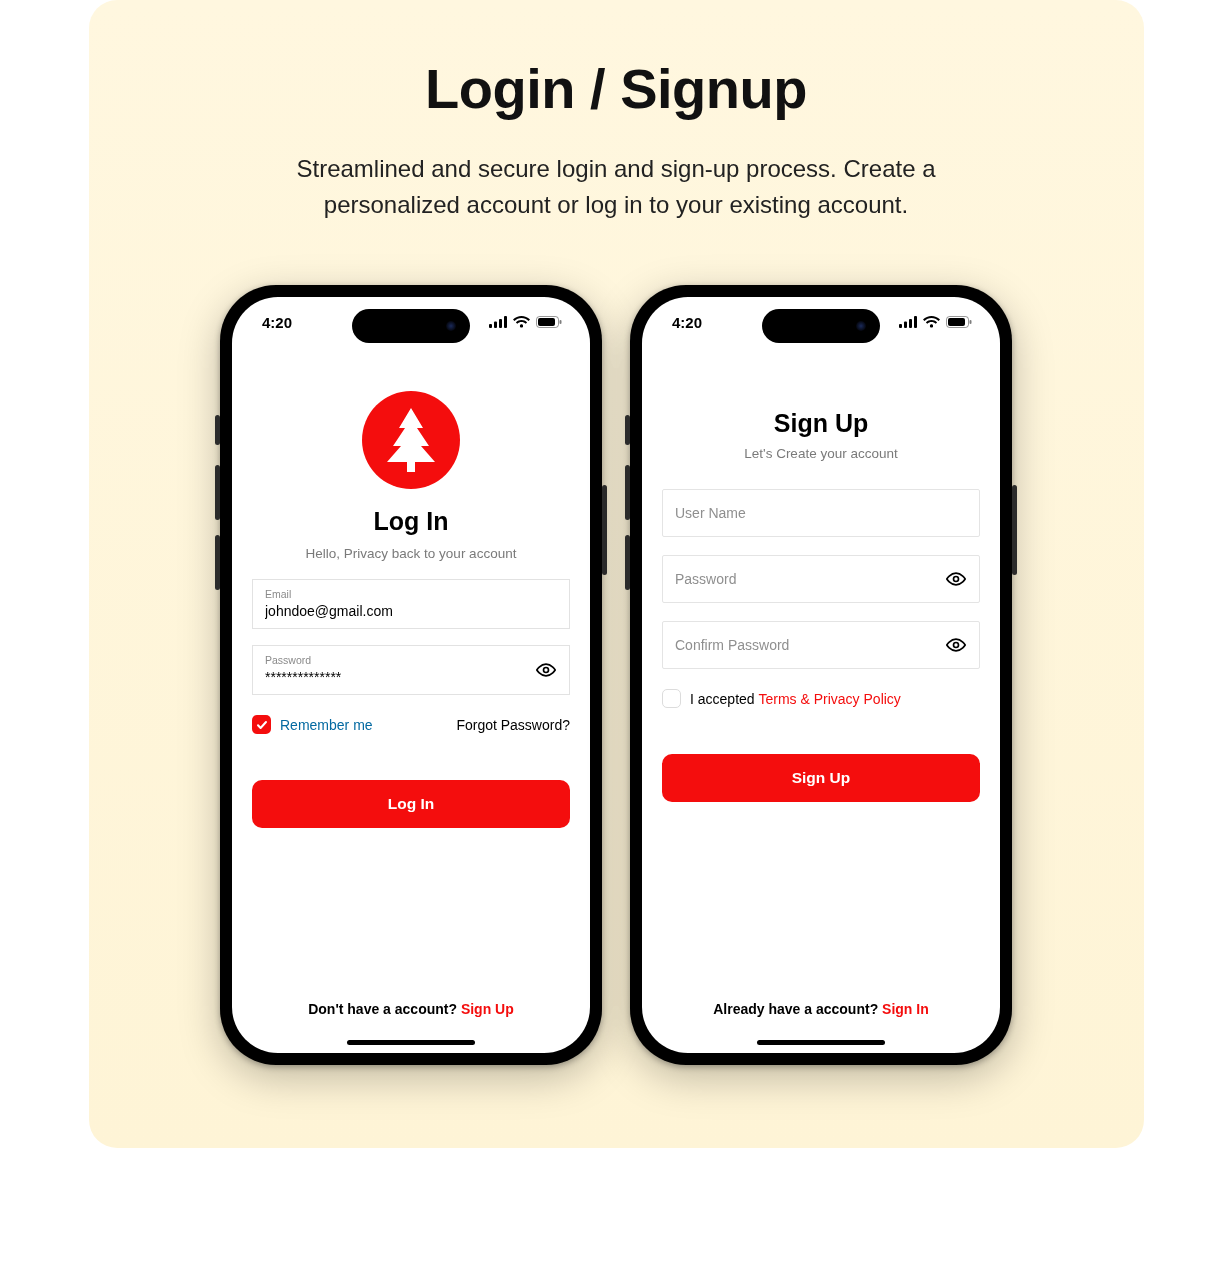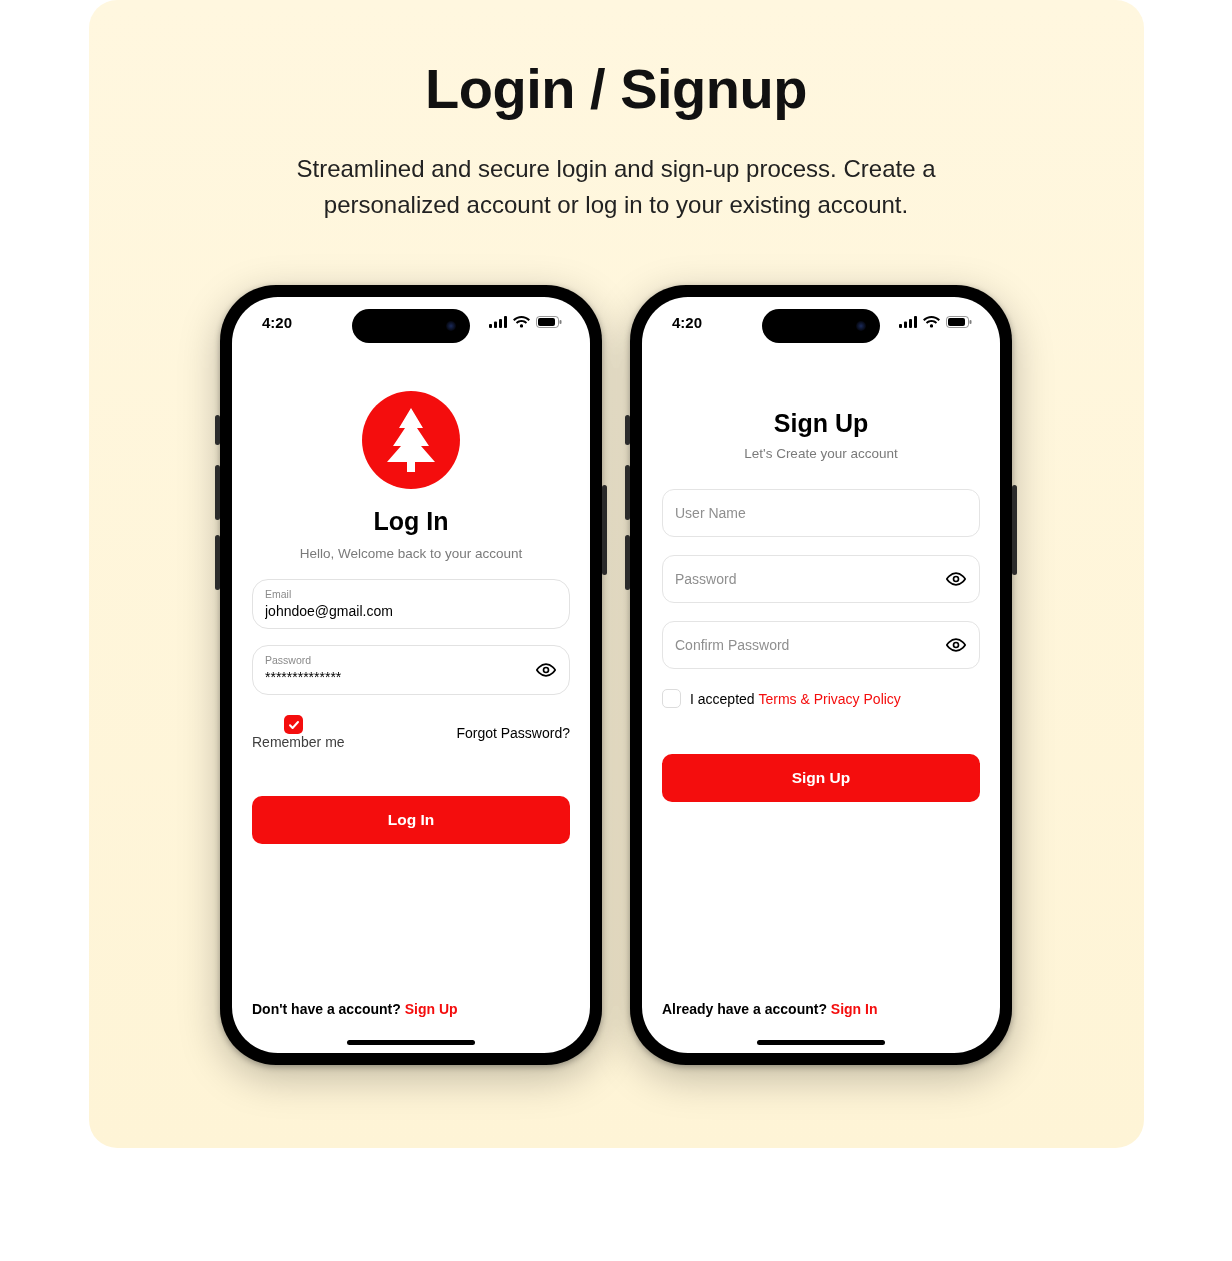--- a/index.html
+++ b/index.html
@@ -115,21 +115,21 @@
 
   .h-login {
     font-size: 25px; font-weight: 800; text-align:center; color:#000; margin-top:2px;
   }
   .sub-login {
     font-size: 13.5px; text-align:center; color:#7a7a7a; margin-top:10px; margin-bottom:18px;
   }
 
   .field {
     border:1px solid #e2e2e2;
-    border-radius:16px;
+    border-radius:0;
     padding: 4px 12px 8px 12px;
     margin-bottom: 16px;
     position:relative;
     background:#fff;
   }
   .field .flabel {
     font-size: 10.5px; color:#8a8a8a; display:block; margin-top:4px;
   }
   .field input {
     border:none; outline:none; width:100%;
@@ -138,21 +138,21 @@
     font-family:inherit;
   }
   .field .eye {
     position:absolute; right:12px; top:50%; transform:translateY(-50%);
     width:22px; height:22px; display:flex; align-items:center; justify-content:center;
     cursor:pointer; color:#000;
   }
 
   .field-flat {
     border:1px solid #e4e4e4;
-    border-radius:12px;
+    border-radius:2px;
     height: 48px;
     padding: 7px 12px;
     margin-bottom: 18px;
     display:flex; align-items:center;
     position:relative;
   }
   .field-flat input {
     border:none; outline:none; width:100%; font-size:14px; color:#000;
     background:transparent; font-family:inherit;
   }
@@ -170,35 +170,35 @@
   .chk {
     width:19px; height:19px; border-radius:5px; background:#F40D0D;
     display:inline-flex; align-items:center; justify-content:center; margin-right:9px;
     flex-shrink:0;
   }
   .chk svg { width:12px; height:12px; }
   .chk-empty {
     width:19px; height:19px; border-radius:5px; border:1.5px solid #dcdcdc; background:#fff;
     display:inline-block; margin-right:9px; flex-shrink:0;
   }
-  .remember-wrap, .terms-wrap { display:flex; align-items:center; color:#404040;flex-direction:column; }
+  .remember-wrap, .terms-wrap { display:flex; align-items:center; color:#0369a1; }
   .forgot { color:#000; font-size:14px; cursor:pointer; }
 
   .primary-btn {
     margin-top: 46px;
     height: 48px;
     border:none; border-radius:10px;
     background:#F40D0D; color:#fff;
     font-size:15.5px; font-weight:700;
     width:100%; cursor:pointer;
     font-family:inherit;
   }
 
   .bottom-link {
-    font-size:14px; color:#000; font-weight:600;
+    text-align:center; font-size:14px; color:#000; font-weight:600;
     margin-top:auto; margin-bottom:36px;
   }
   .bottom-link .accent { color:#F40D0D; font-weight:700; cursor:pointer; }
 
   .home-indicator {
     position:absolute; bottom:8px; left:50%; transform:translateX(-50%);
     width:128px; height:5px; background:#000; border-radius:3px;
   }
 
   
@@ -255,21 +255,21 @@
         </div>
 
         <div class="content">
           <div class="logo-circle">
             <svg viewBox="0 0 52 64">
               <path fill="#fff" d="M26 0 14 20h6L8 38h8L2 54h20v10h8V54h20L36 38h8L32 20h6z"></path>
             </svg>
           </div>
 
           <div class="h-login">Log In</div>
-          <div class="sub-login">Hello, Welcome back to your account</div>
+          <div class="sub-login">Hello, Privacy back to your account</div>
 
           <div class="field">
             <span class="flabel">Email</span>
             <input type="text" value="johndoe@gmail.com" style="">
           </div>
 
           <div class="field">
             <span class="flabel">Password</span>
             <input type="text" value="**************" style="">
             <span class="eye">

